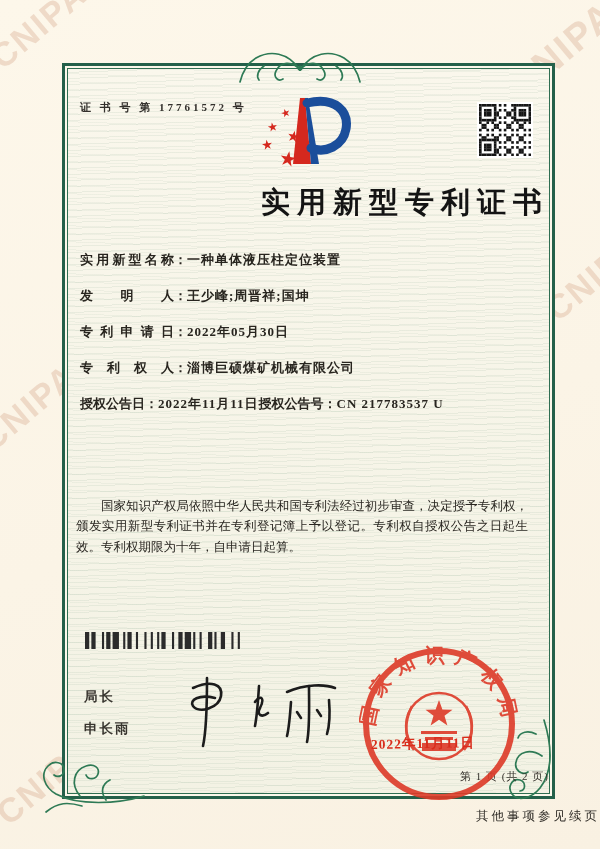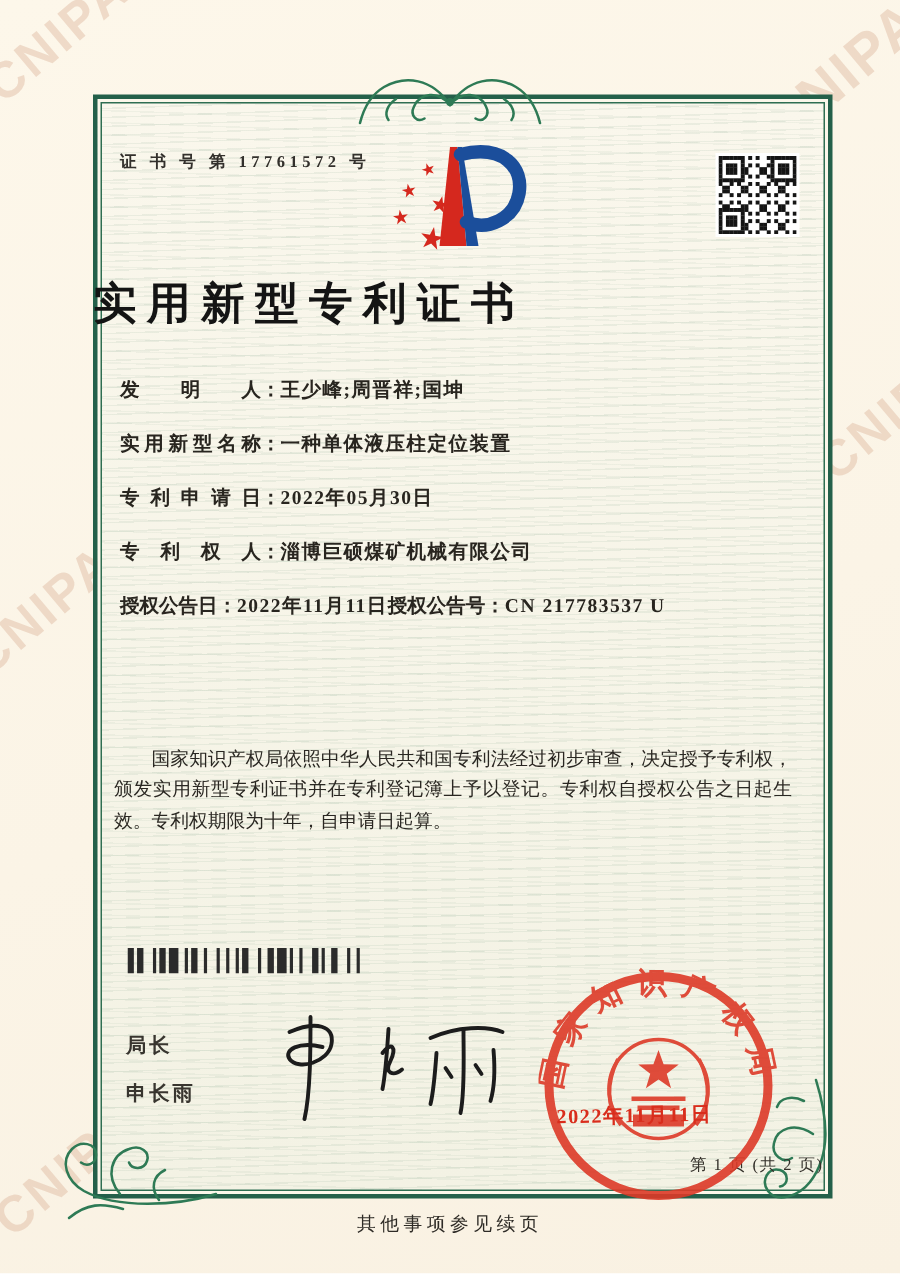--- a/index.html
+++ b/index.html
@@ -26,21 +26,21 @@
       linear-gradient(#faf7ec,#f3f2e4);
   }
   .flourish{position:absolute;z-index:3;}
   .cert-no{
     position:absolute;left:80px;top:100px;z-index:4;
     font-size:11px;letter-spacing:3px;color:#33302c;font-weight:600;
   }
   .qr{position:absolute;left:477px;top:102px;width:52px;height:52px;background:#fff;padding:2px;z-index:4;}
   .logo{position:absolute;left:248px;top:94px;width:104px;height:86px;z-index:4;}
   .title{
-    position:absolute;left:62px;top:183px;width:487px;text-align:left;z-index:4;
+    position:absolute;left:62px;top:183px;width:487px;text-align:right;z-index:4;
     font-size:29px;font-weight:bold;letter-spacing:7px;color:#141414;
   }
   .fields{position:absolute;left:80px;top:249px;width:445px;z-index:4;font-size:13px;font-weight:600;color:#28251f;}
   .frow{margin-bottom:14px;line-height:22px;white-space:nowrap;}
   .flabel{display:inline-block;width:94px;text-align:justify;text-align-last:justify;}
   .fcolon{display:inline-block;width:13px;}
   .fvalue{letter-spacing:1px;}
   .grant-pair2{}
   .body-text{
     position:absolute;left:76px;top:496px;width:452px;z-index:4;
@@ -51,21 +51,21 @@
   .director{position:absolute;left:84px;top:688px;z-index:4;
     font-family:"Liberation Sans","DejaVu Sans",sans-serif;font-size:13.5px;font-weight:600;color:#38352f;letter-spacing:2px;}
   .director .name{margin-top:14px;}
   .signature{position:absolute;left:163px;top:672px;width:180px;height:80px;z-index:5;}
   .seal{position:absolute;left:359px;top:644px;width:160px;height:160px;z-index:6;opacity:.9;}
   .seal-date{
     position:absolute;left:371px;top:735px;z-index:7;white-space:nowrap;
     color:#d92d1c;font-size:13.5px;font-weight:bold;letter-spacing:1px;transform:rotate(-1deg);
   }
   .page-note{position:absolute;left:62px;top:769px;width:487px;text-align:right;z-index:4;font-size:11px;color:#33302a;letter-spacing:1px;}
-  .cont-note{position:absolute;left:0;top:808px;width:600px;text-align:center;z-index:4;font-size:12.5px;color:#2e2b26;letter-spacing:3px;}
+  .cont-note{position:absolute;left:0;top:808px;width:600px;text-align:right;z-index:4;font-size:12.5px;color:#2e2b26;letter-spacing:3px;}
 </style>
 </head>
 <body>
 
 <div class="page">
 
   <span class="wm" style="left:-18px;top:6px;font-size:34px;">CNIPA</span>
   <span class="wm" style="left:500px;top:28px;font-size:38px;">CNIPA</span>
   <span class="wm" style="left:537px;top:258px;font-size:34px;">CNIPA</span>
   <span class="wm" style="left:-28px;top:388px;font-size:34px;">CNIPA</span>
@@ -316,24 +316,24 @@
       <text x="38" y="46" font-size="15" transform="rotate(12 38 46)">★</text>
       <text x="14" y="56" font-size="13" transform="rotate(-8 14 56)">★</text>
       <text x="30" y="70" font-size="20" transform="rotate(10 30 70)">★</text>
     </g>
   </svg>
 
   <div class="title">实用新型专利证书</div>
 
   <div class="fields">
     <div class="frow">
-      <span class="flabel">发明人</span><span class="fcolon">：</span><span class="fvalue">王少峰;周晋祥;国坤</span>
+      <span class="flabel">实用新型名称</span><span class="fcolon">：</span><span class="fvalue">一种单体液压柱定位装置</span>
     </div>
     <div class="frow">
-      <span class="flabel">实用新型名称</span><span class="fcolon">：</span><span class="fvalue">一种单体液压柱定位装置</span>
+      <span class="flabel">发明人</span><span class="fcolon">：</span><span class="fvalue">王少峰;周晋祥;国坤</span>
     </div>
     <div class="frow">
       <span class="flabel">专利申请日</span><span class="fcolon">：</span><span class="fvalue">2022年05月30日</span>
     </div>
     <div class="frow">
       <span class="flabel">专利权人</span><span class="fcolon">：</span><span class="fvalue">淄博巨硕煤矿机械有限公司</span>
     </div>
     <div class="frow">
       <span>授权公告日</span><span>：</span><span class="fvalue">2022年11月11日</span><span class="grant-pair2">授权公告号</span><span>：</span><span class="fvalue">CN 217783537 U</span>
     </div>

